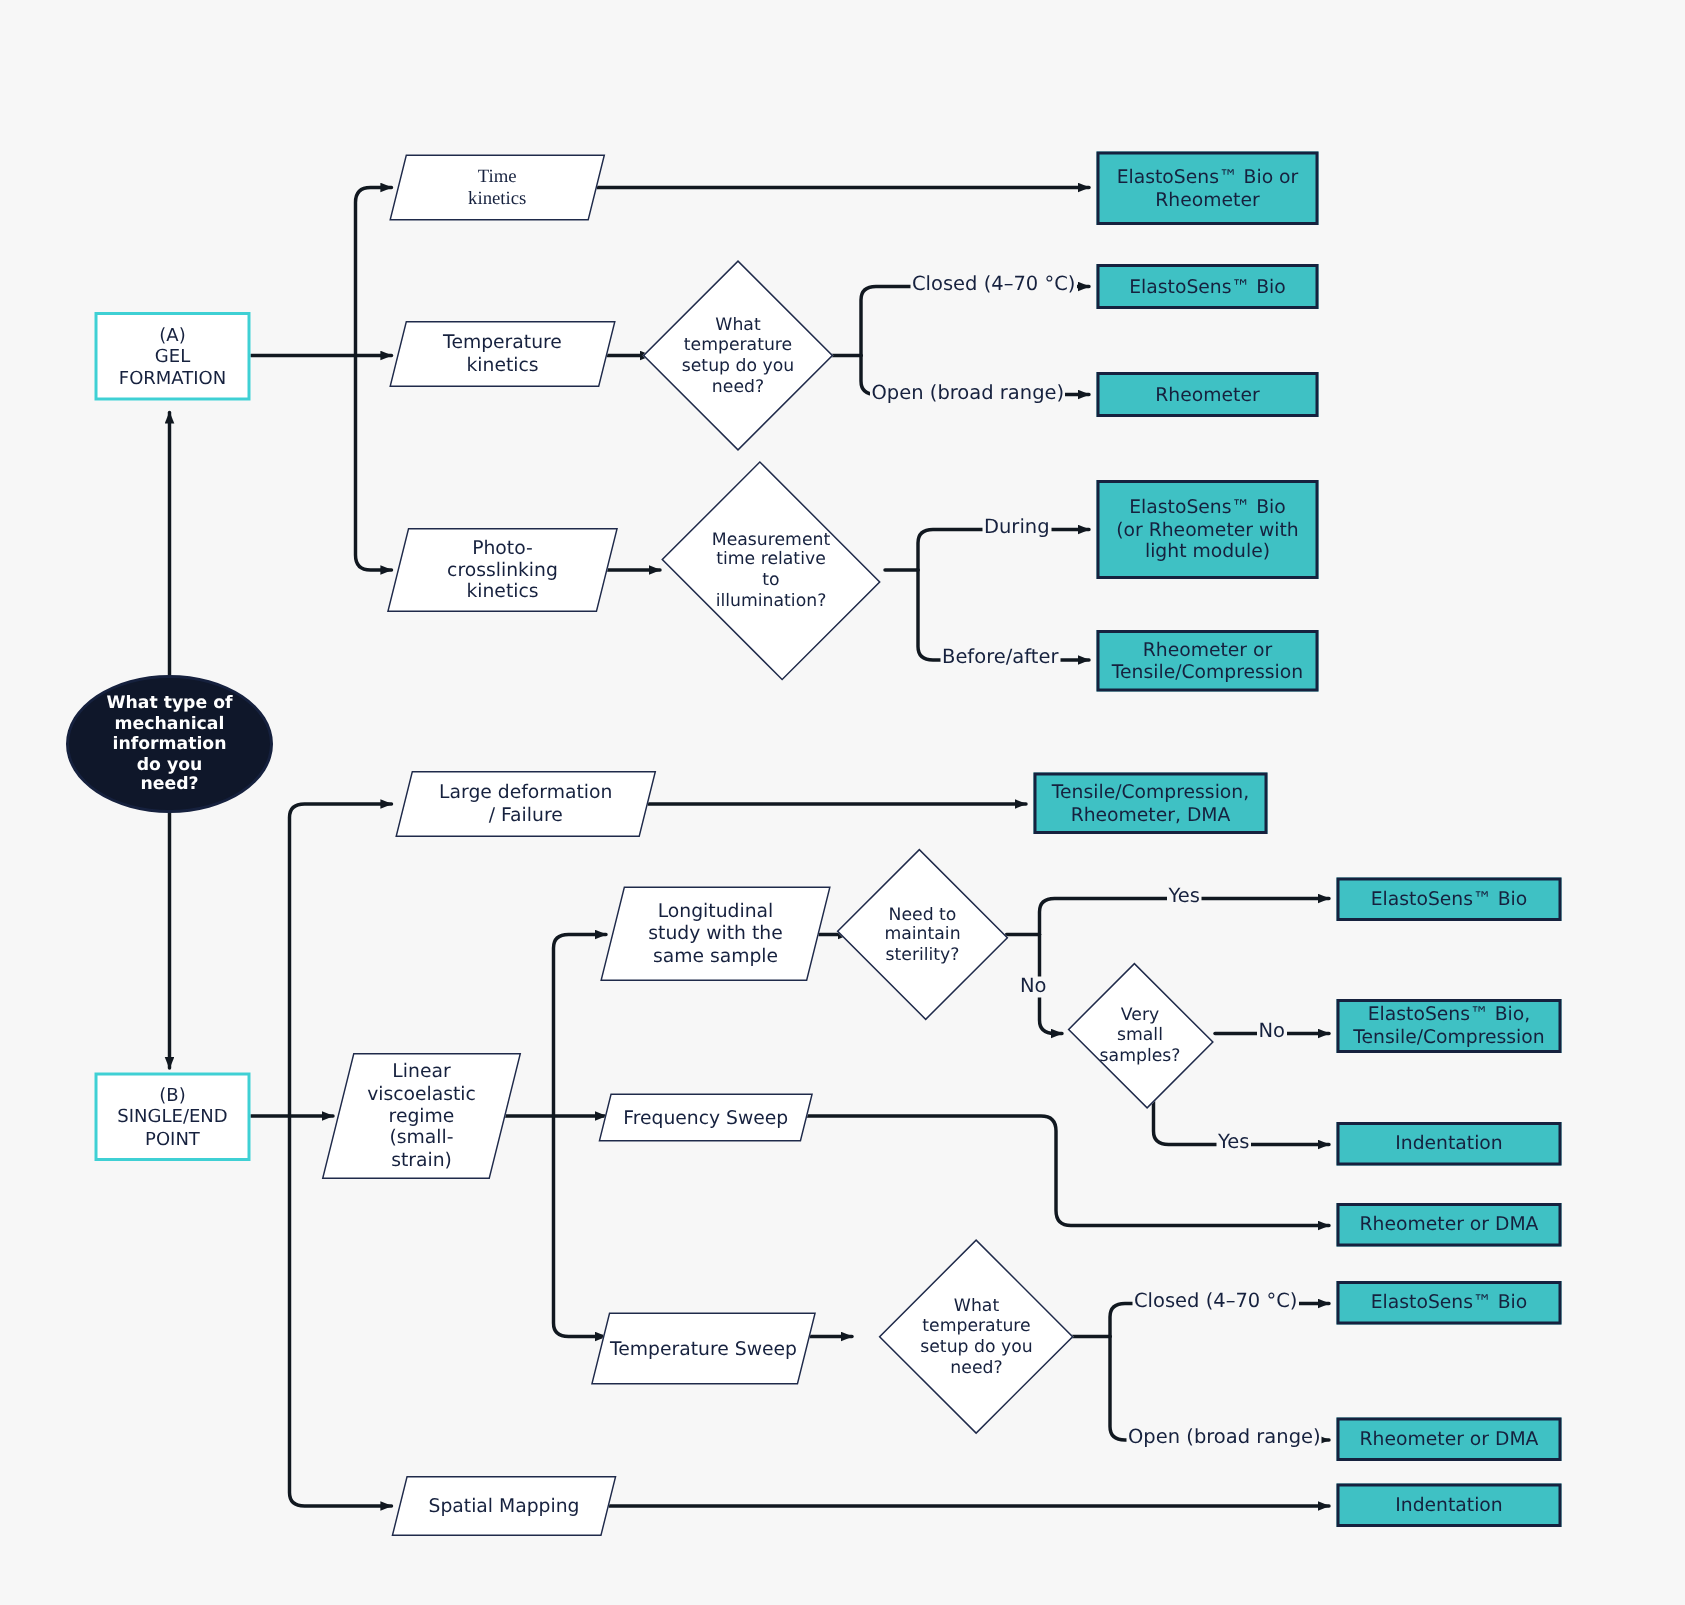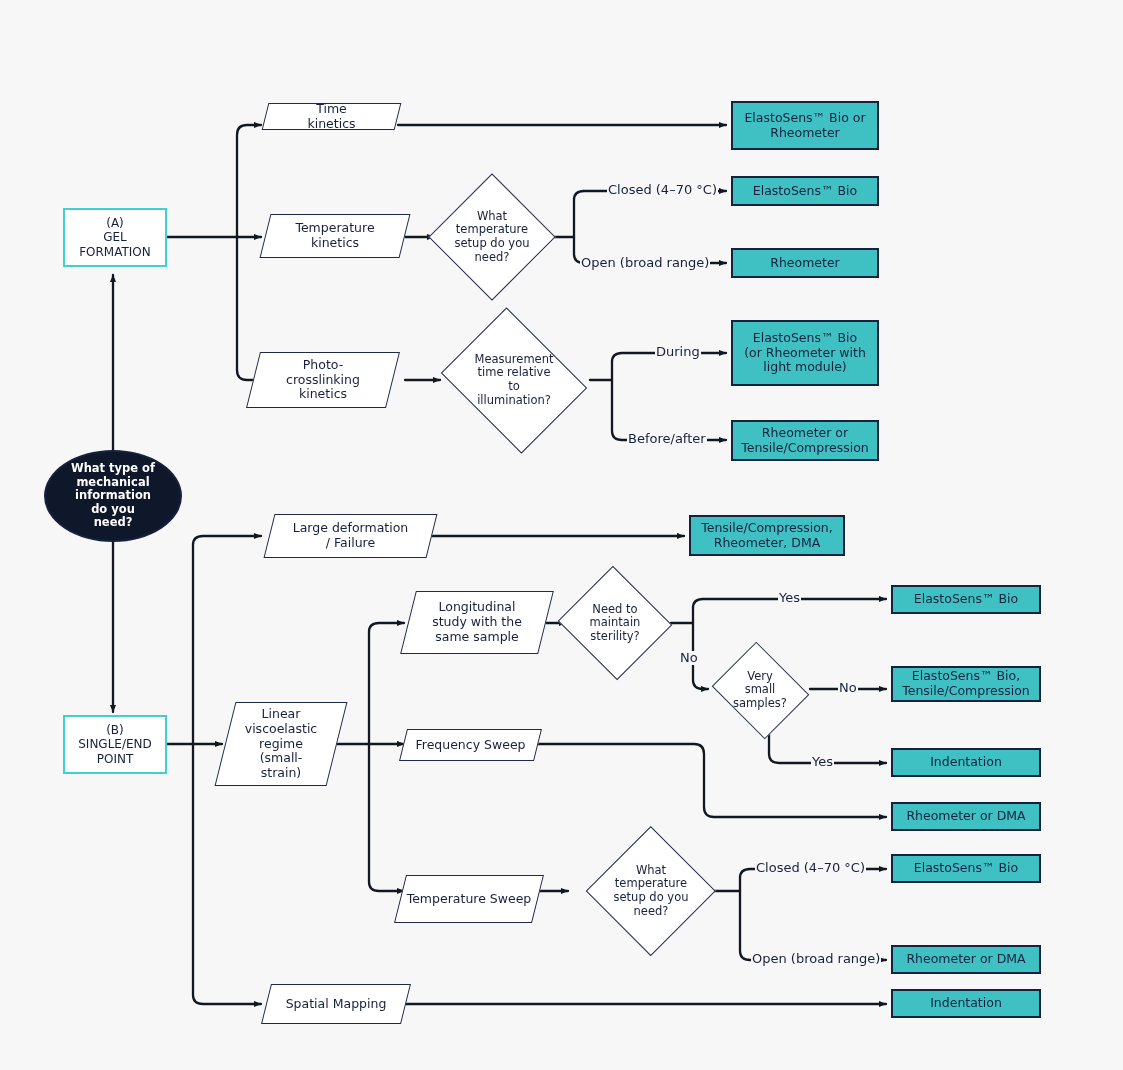--- a/index.html
+++ b/index.html
@@ -156,33 +156,33 @@
 need?</div>
 
   <div class="node catbox" style="left:63px;top:208px;width:104px;height:59px;">(A)
 GEL
 FORMATION</div>
 
   <div class="node catbox" style="left:63px;top:715px;width:104px;height:59px;">(B)
 SINGLE/END
 POINT</div>
 
-  <div class="node para" style="left:265px;top:103px;width:133px;height:27px;">
+  <div class="node para" style="left:265px;top:103px;width:133px;height:44px;font-family:Liberation Serif, serif;">
     <span class="pshape"></span>
     <span class="ptext">Time
 kinetics</span>
   </div>
 
   <div class="node para" style="left:265px;top:214px;width:140px;height:44px;">
     <span class="pshape"></span>
     <span class="ptext">Temperature
 kinetics</span>
   </div>
 
-  <div class="node para" style="left:253px;top:352px;width:140px;height:56px;">
+  <div class="node para" style="left:265px;top:352px;width:140px;height:56px;">
     <span class="pshape"></span>
     <span class="ptext">Photo-
 crosslinking
 kinetics</span>
   </div>
 
   <div class="node diamond" style="left:432px;top:177px;width:120px;height:120px;">
     <span class="dshape"></span>
     <span class="dtext">What
 temperature

